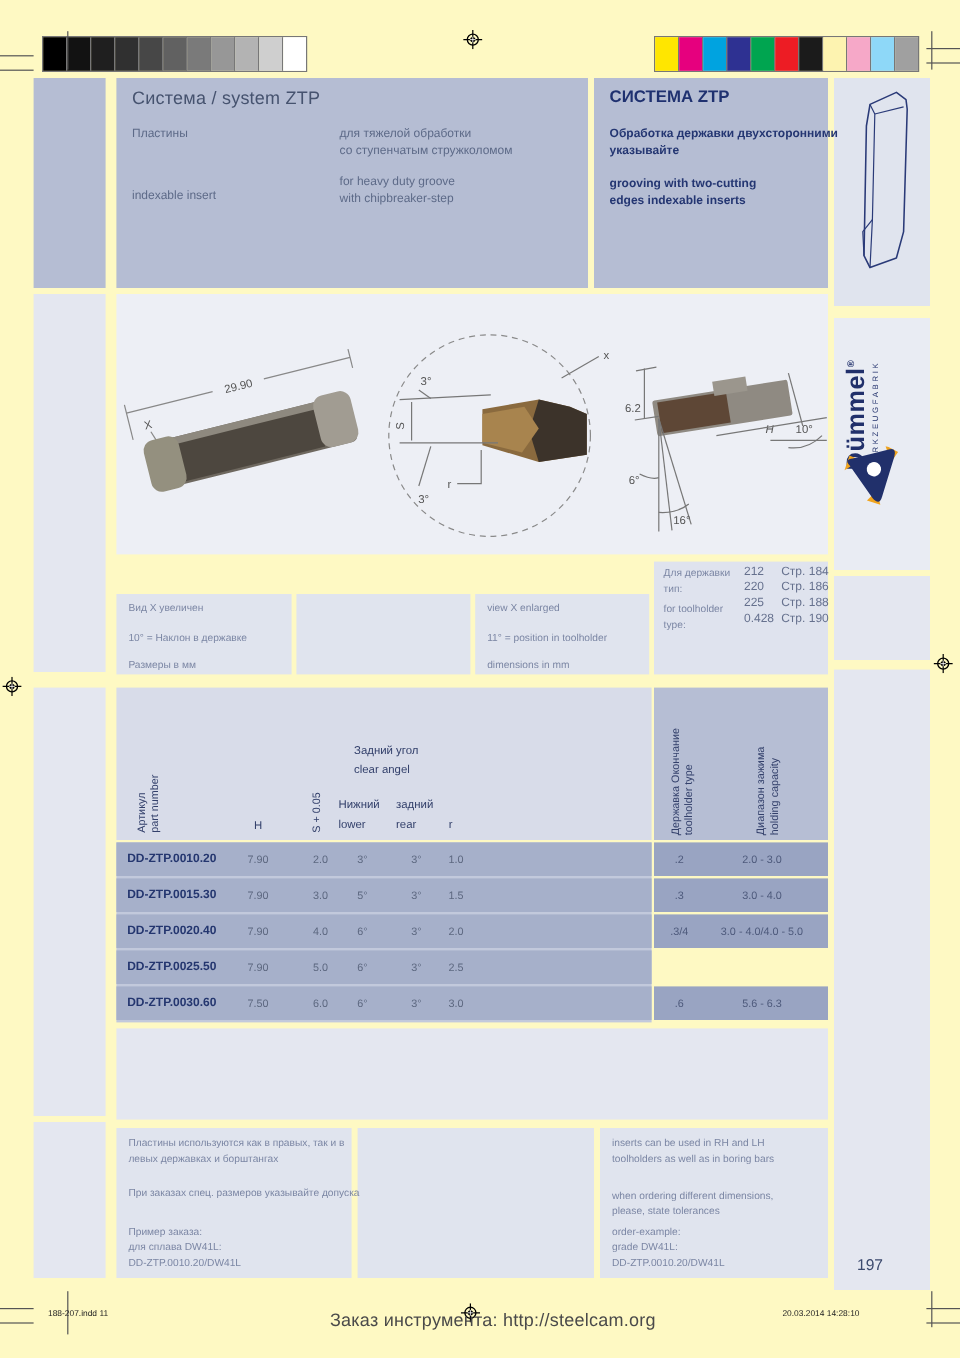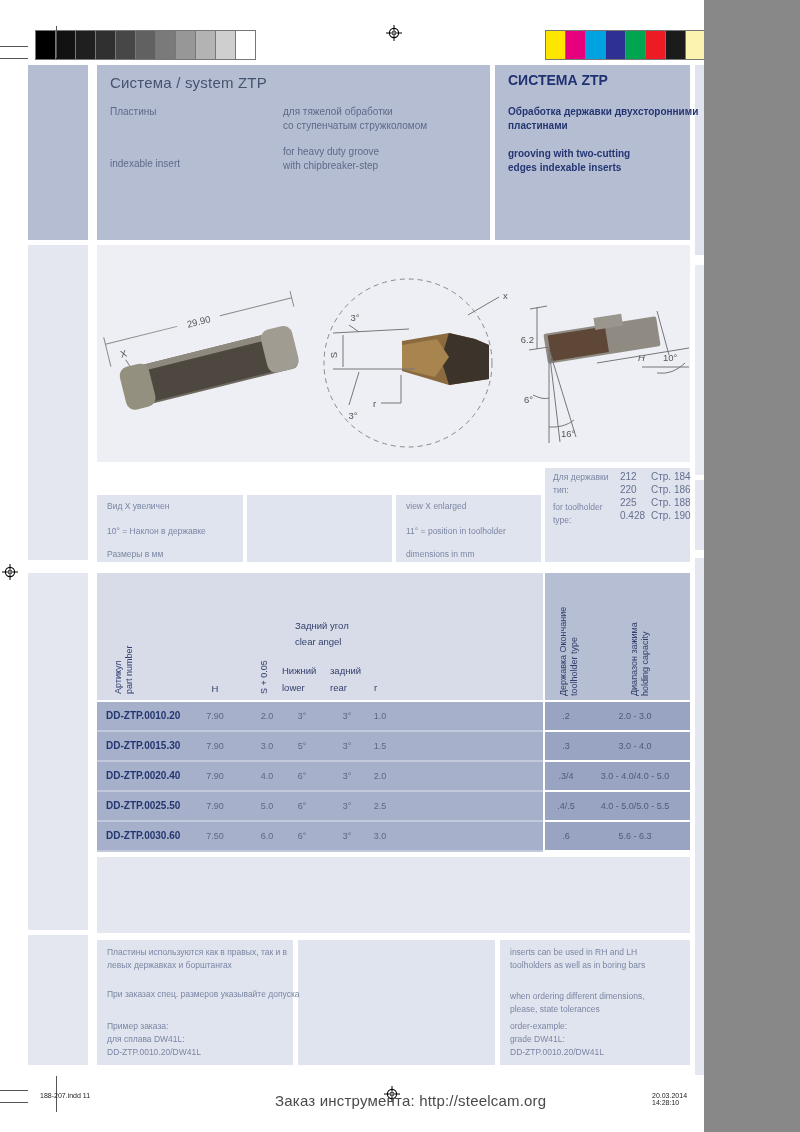--- a/index.html
+++ b/index.html
@@ -1,16 +1,16 @@
 <!DOCTYPE html>
 <html><head>
 <meta charset="utf-8">
 <style>
   html,body{margin:0;padding:0;background:#888;}
-  .page{position:relative;width:704px;height:1132px;background:#ffffff;overflow:hidden;
+  .page{position:relative;width:800px;height:1132px;background:#fef9c3;overflow:hidden;
         font-family:"Liberation Sans","DejaVu Sans",sans-serif;}
   .abs{position:absolute;}
   .panel{position:absolute;}
   
   .c-dark{background:#b5bdd3;}
   .c-light{background:#e4e7f0;}
   .c-mid{background:#e0e4ee;}
   .c-holder{background:#dfe3ee;}
   .c-draw{background:#edeff5;}
   .c-thead{background:#d8dce9;}
@@ -152,21 +152,21 @@
   <div class="abs t-title" style="left:110px;top:74px;">Система / system ZTP</div>
   <div class="abs t-hdr" style="left:110px;top:106px;">Пластины</div>
   <div class="abs t-hdr" style="left:110px;top:158px;">indexable insert</div>
   <div class="abs t-hdr" style="left:283px;top:106px;">для тяжелой обработки</div>
   <div class="abs t-hdr" style="left:283px;top:120px;">со ступенчатым стружколомом</div>
   <div class="abs t-hdr" style="left:283px;top:146px;">for heavy duty groove</div>
   <div class="abs t-hdr" style="left:283px;top:160px;">with chipbreaker-step</div>
 
   <div class="abs t-navy-b" style="left:508px;top:72px;">СИСТЕМА ZTP</div>
   <div class="abs t-navy" style="left:508px;top:106px;">Обработка державки двухсторонними</div>
-  <div class="abs t-navy" style="left:508px;top:120px;">пластинами</div>
+  <div class="abs t-navy" style="left:508px;top:120px;">указывайте</div>
   <div class="abs t-navy" style="left:508px;top:148px;">grooving with two-cutting</div>
   <div class="abs t-navy" style="left:508px;top:162px;">edges indexable inserts</div>
 
   <svg class="abs" style="left:695px;top:65px;" width="80" height="190" viewBox="0 0 80 190">
     <g fill="none" stroke="#2a3a78" stroke-width="1.3" stroke-linejoin="round">
       <path d="M30,22 L52,12 L60,18 L61,26 L58,128 L52,150 L30,158 L25,148 L27,40 Z"></path>
       <path d="M30,22 L34,30 L32,118 L30,158" stroke-width="1"></path>
       <path d="M34,30 L58,24" stroke-width="1"></path>
       <path d="M32,118 L24,128 L25,148" stroke-width="1"></path>
     </g>
@@ -334,24 +334,20 @@
     <div class="cell t-rowval2" style="left:40px;width:100px;">2.0 - 3.0</div>
   </div>
   <div class="rowR" style="top:732px;">
     <div class="cell t-rowval2" style="left:1px;width:40px;">.3</div>
     <div class="cell t-rowval2" style="left:40px;width:100px;">3.0 - 4.0</div>
   </div>
   <div class="rowR" style="top:762px;">
     <div class="cell t-rowval2" style="left:1px;width:40px;">.3/4</div>
     <div class="cell t-rowval2" style="left:40px;width:100px;">3.0 - 4.0/4.0 - 5.0</div>
   </div>
-  <div class="rowR" style="top:792px;">
-    <div class="cell t-rowval2" style="left:1px;width:40px;">.4/.5</div>
-    <div class="cell t-rowval2" style="left:40px;width:100px;">4.0 - 5.0/5.0 - 5.5</div>
-  </div>
   <div class="rowR" style="top:822px;">
     <div class="cell t-rowval2" style="left:1px;width:40px;">.6</div>
     <div class="cell t-rowval2" style="left:40px;width:100px;">5.6 - 6.3</div>
   </div>
 
   <div class="abs t-note" style="left:107px;top:946px;">Пластины используются как в правых, так и в</div>
   <div class="abs t-note" style="left:107px;top:959px;">левых державках и борштангах</div>
   <div class="abs t-note" style="left:107px;top:988px;">При заказах спец. размеров указывайте допуска</div>
   <div class="abs t-note" style="left:107px;top:1020px;">Пример заказа:</div>
   <div class="abs t-note" style="left:107px;top:1033px;">для сплава DW41L:</div>

